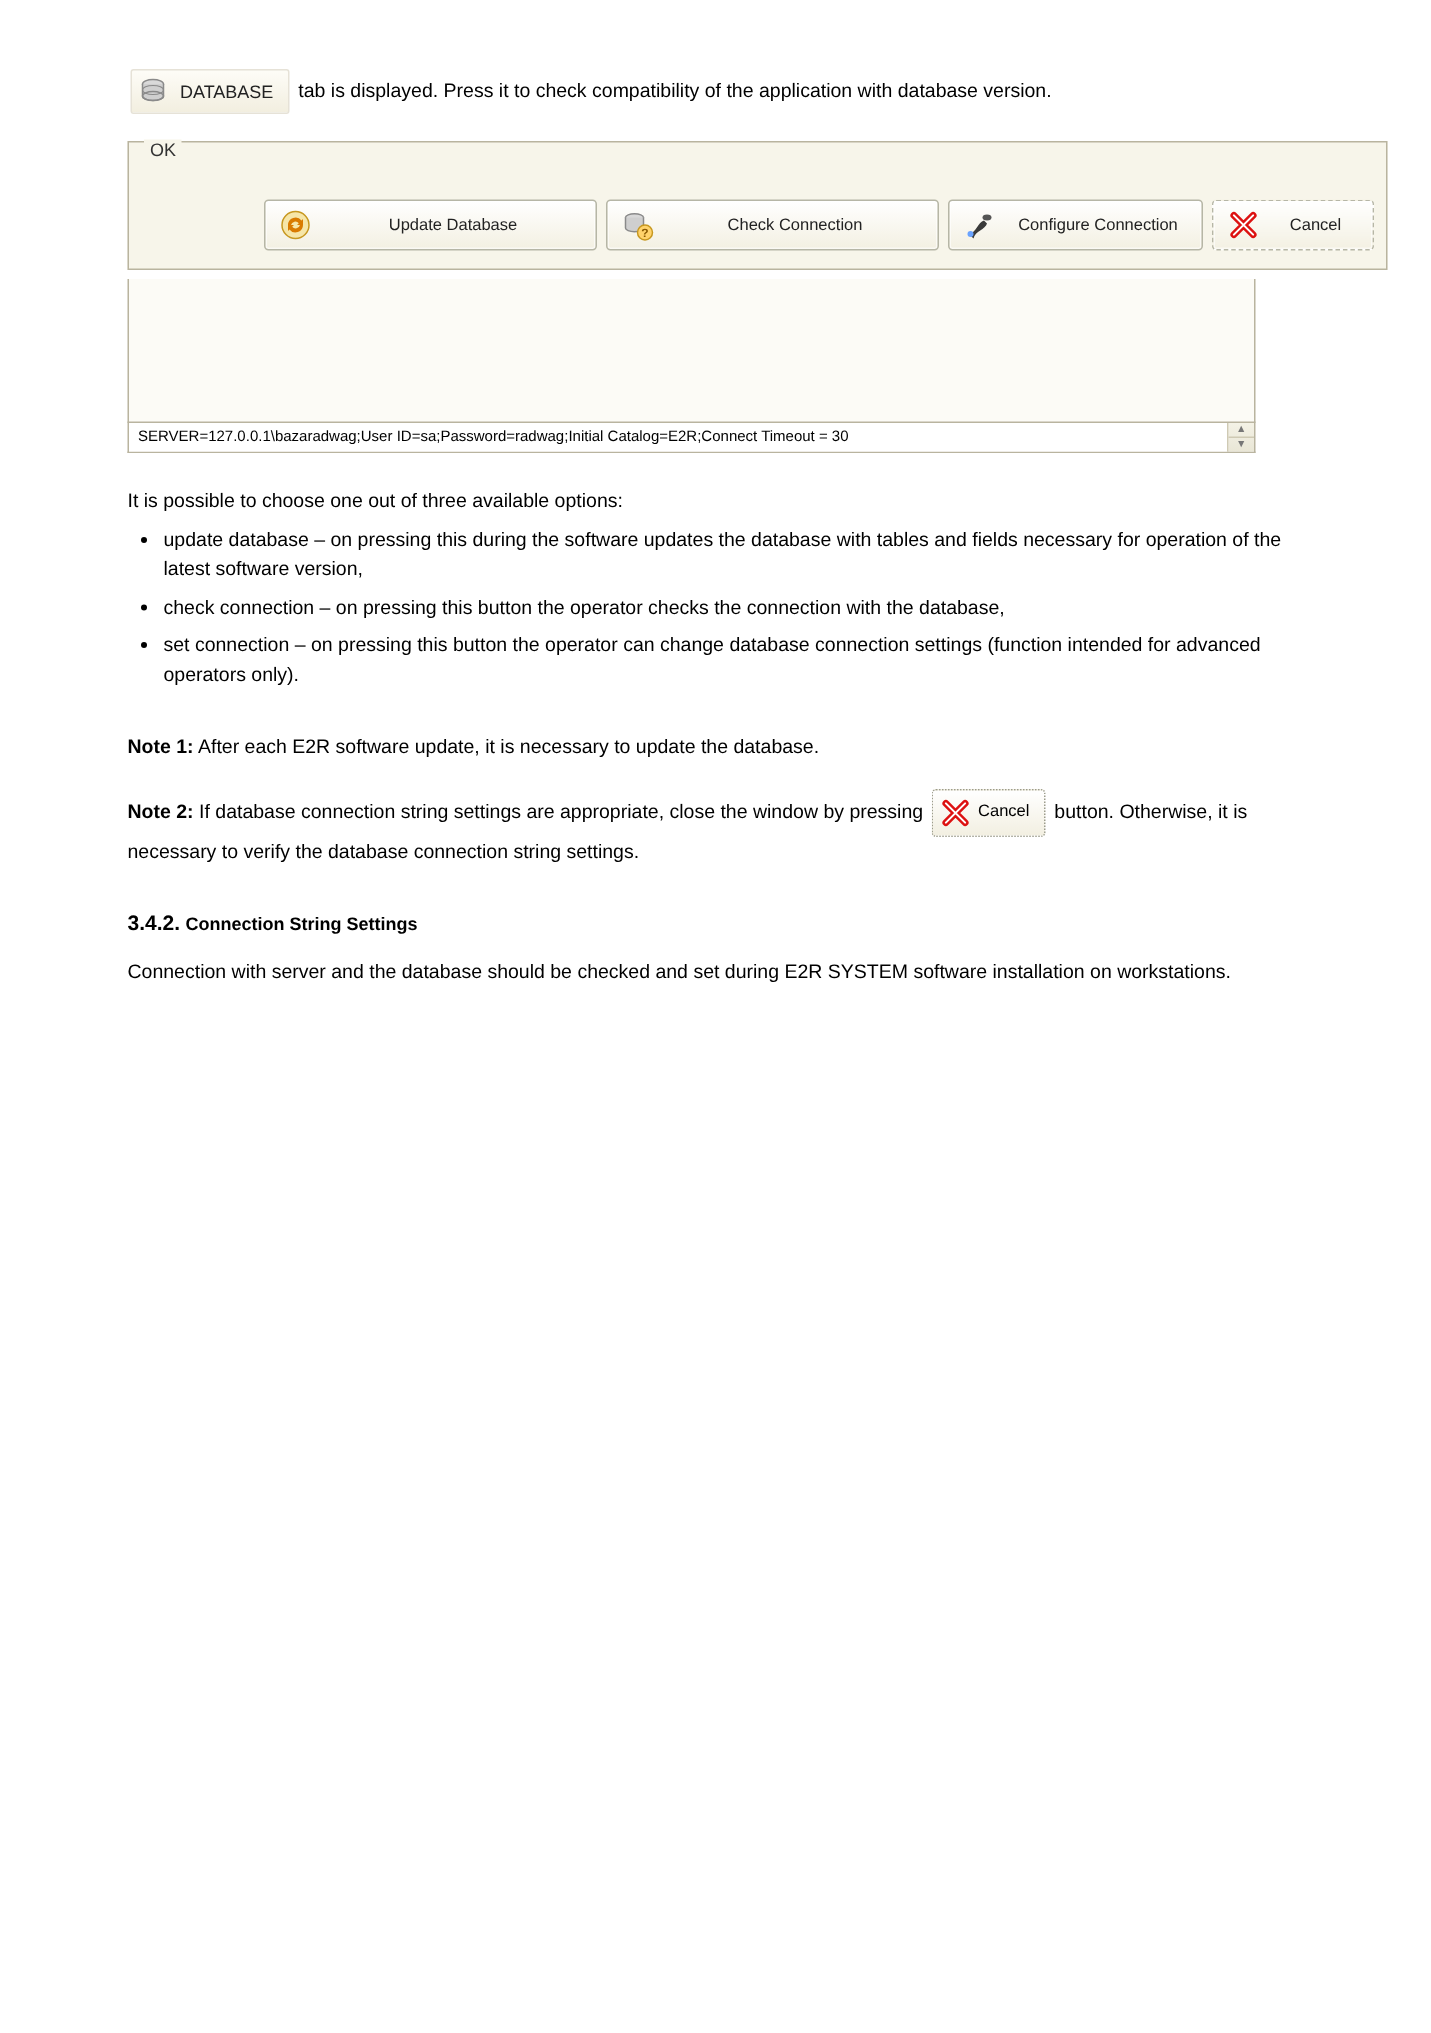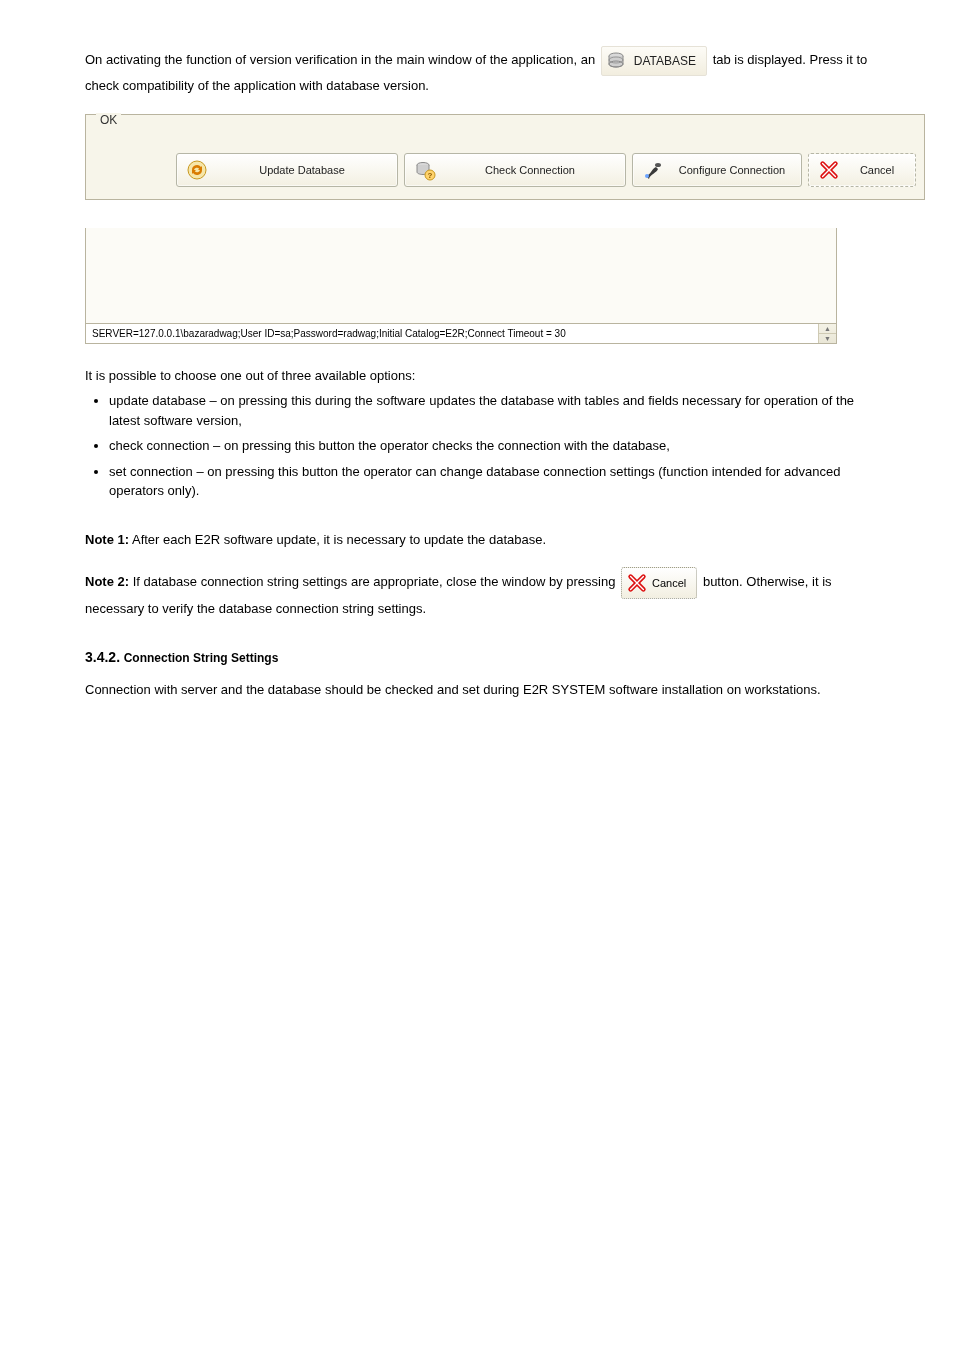--- a/index.html
+++ b/index.html
@@ -26,21 +26,21 @@
     background: linear-gradient(#fdfcf7, #f2eedf);
     border-radius: 2px;
     gap: 6px;
   }
   .db-btn .label { font-size: 12px; color: #222; }
 
   
   .panel {
     border: 1px solid #b9b49f;
     background: #f7f5ea;
-    margin: 18px 0 28px 0;
+    margin: 18px 0 6px 0;
     width: 840px;
     position: relative;
   }
   .panel-title {
     position: absolute;
     top: -2px;
     left: 10px;
     font-size: 12px;
     color: #333;
     background: #f7f5ea;
@@ -132,21 +132,20 @@
     margin: 0 2px;
   }
 
   
   svg { display: block; }
 </style>
 </head>
 <body>
 
 <div class="text-line">
-  <span>On activating the function of version verification in the main window of the application, an </span>
   <span class="db-btn-wrap">
     <span class="db-btn">
       <span class="ico">
         <svg width="24" height="24" viewBox="0 0 24 24">
           <ellipse cx="12" cy="7" rx="7" ry="3" fill="#d9d9d9" stroke="#8a8a8a" stroke-width="1"></ellipse>
           <path d="M5 7v8c0 1.7 3.1 3 7 3s7-1.3 7-3V7" fill="#cfcfcf" stroke="#8a8a8a" stroke-width="1"></path>
           <ellipse cx="12" cy="15" rx="7" ry="3" fill="none" stroke="#8a8a8a" stroke-width="1"></ellipse>
           <ellipse cx="12" cy="11" rx="7" ry="3" fill="none" stroke="#8a8a8a" stroke-width="0.8"></ellipse>
         </svg>
       </span>

